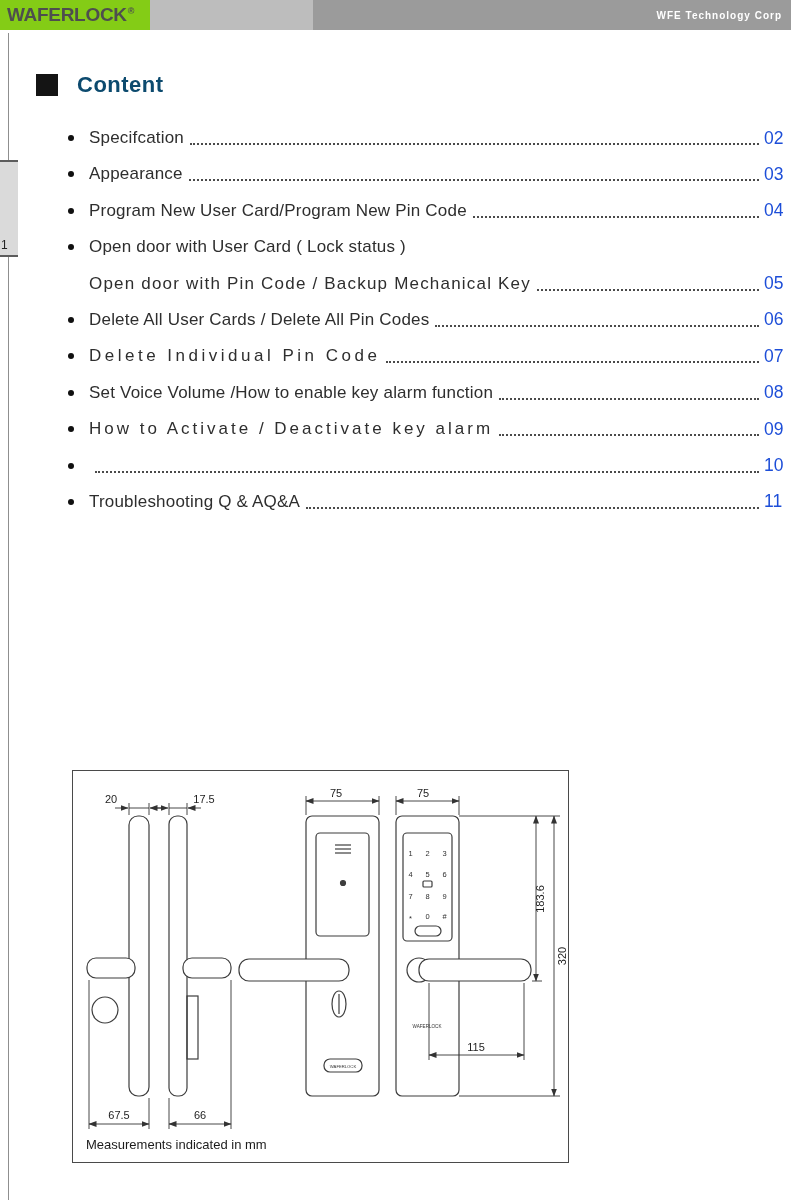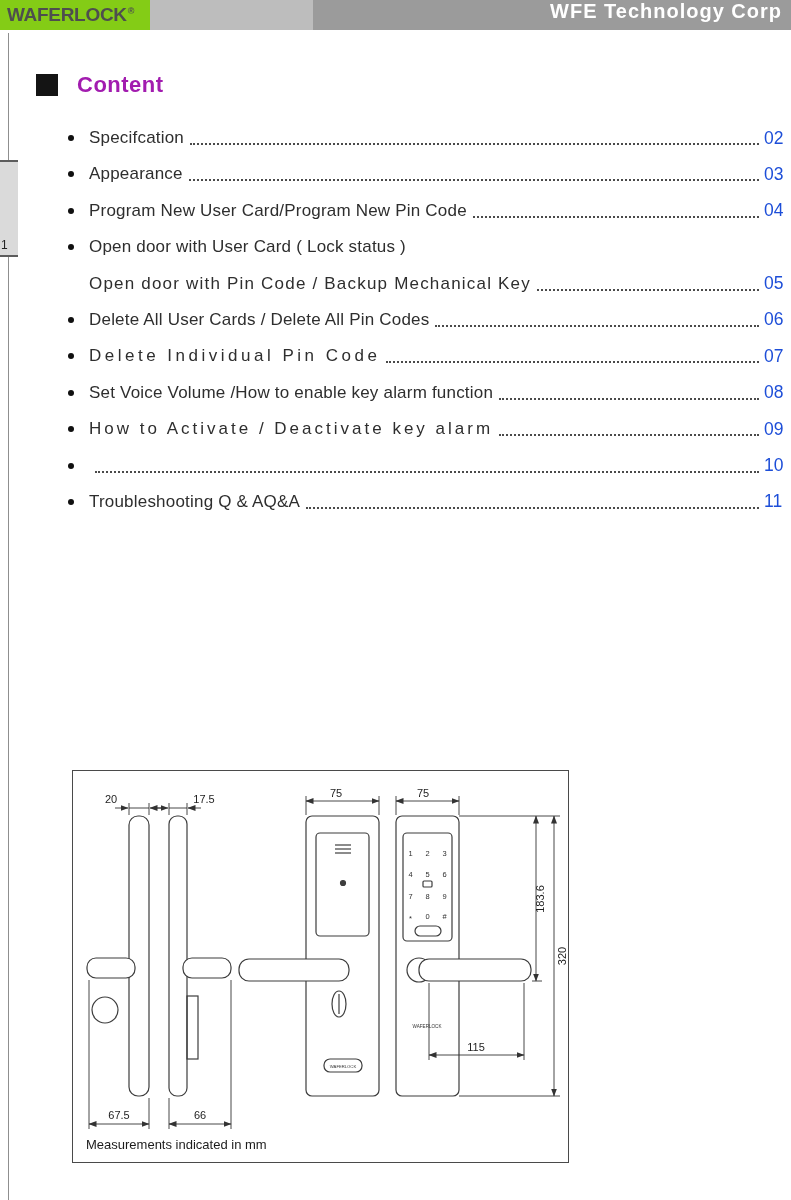--- a/index.html
+++ b/index.html
@@ -7,31 +7,31 @@
     position:relative;width:791px;height:1200px;background:#fff;overflow:hidden;
     font-family:"Liberation Sans",sans-serif;color:#2e2e2e;
   }
   
   .hdr-logo-bg{position:absolute;left:0;top:0;width:150px;height:30px;background:#84cc16;
     display:flex;align-items:center;padding-left:7px;box-sizing:border-box;}
   .logo-text{font-weight:bold;font-size:19px;color:#4e4e4e;letter-spacing:-0.3px;}
   .logo-reg{font-size:9px;color:#4e4e4e;vertical-align:super;margin-left:1px;}
   .hdr-mid{position:absolute;left:150px;top:0;width:163px;height:30px;background:#bdbdbd;}
   .hdr-bar{position:absolute;left:313px;top:0;width:478px;height:30px;background:#9b9b9b;
-    display:flex;align-items:flex-start;justify-content:flex-end;padding-right:9px;box-sizing:border-box;
-    color:#fff;font-weight:bold;font-size:20px;letter-spacing:1px;}
+    display:flex;align-items:center;justify-content:flex-end;padding-right:9px;box-sizing:border-box;
+    color:#fff;font-weight:bold;font-size:10px;letter-spacing:1px;}
   
   .left-rule{position:absolute;left:8px;top:33px;width:1px;height:1167px;background:#8f8f8f;}
   .side-tab{position:absolute;left:0;top:160px;width:18px;height:97px;background:#dadada;
     border-top:2px solid #5c5c5c;border-bottom:2px solid #5c5c5c;box-sizing:border-box;
     display:flex;align-items:flex-end;padding:0 0 3px 1px;font-size:12px;color:#222;}
   
   .content-head{position:absolute;left:36px;top:72px;display:flex;align-items:center;}
   .black-square{width:22px;height:22px;background:#141414;margin-right:19px;}
-  .content-title{font-size:22px;font-weight:bold;color:#a21caf;letter-spacing:0.5px;}
+  .content-title{font-size:22px;font-weight:bold;color:#0c4a6e;letter-spacing:0.5px;}
   
   .toc{position:absolute;left:60px;top:126px;width:730px;}
   .toc-row{display:flex;align-items:center;height:24px;margin-bottom:12.4px;font-size:17px;color:#2e2e2e;}
   .bullet{flex:0 0 auto;width:6px;height:6px;border-radius:50%;background:#101010;margin:0 15px 0 8px;}
   .no-bullet .bullet{visibility:hidden;}
   .toc-label{white-space:nowrap;letter-spacing:0.2px;}
   .ls1 .toc-label{letter-spacing:1.2px;}
   .ls3 .toc-label{letter-spacing:3px;}
   .ls35 .toc-label{letter-spacing:3.5px;}
   .leader{flex:1 1 auto;min-width:18px;align-self:flex-end;

